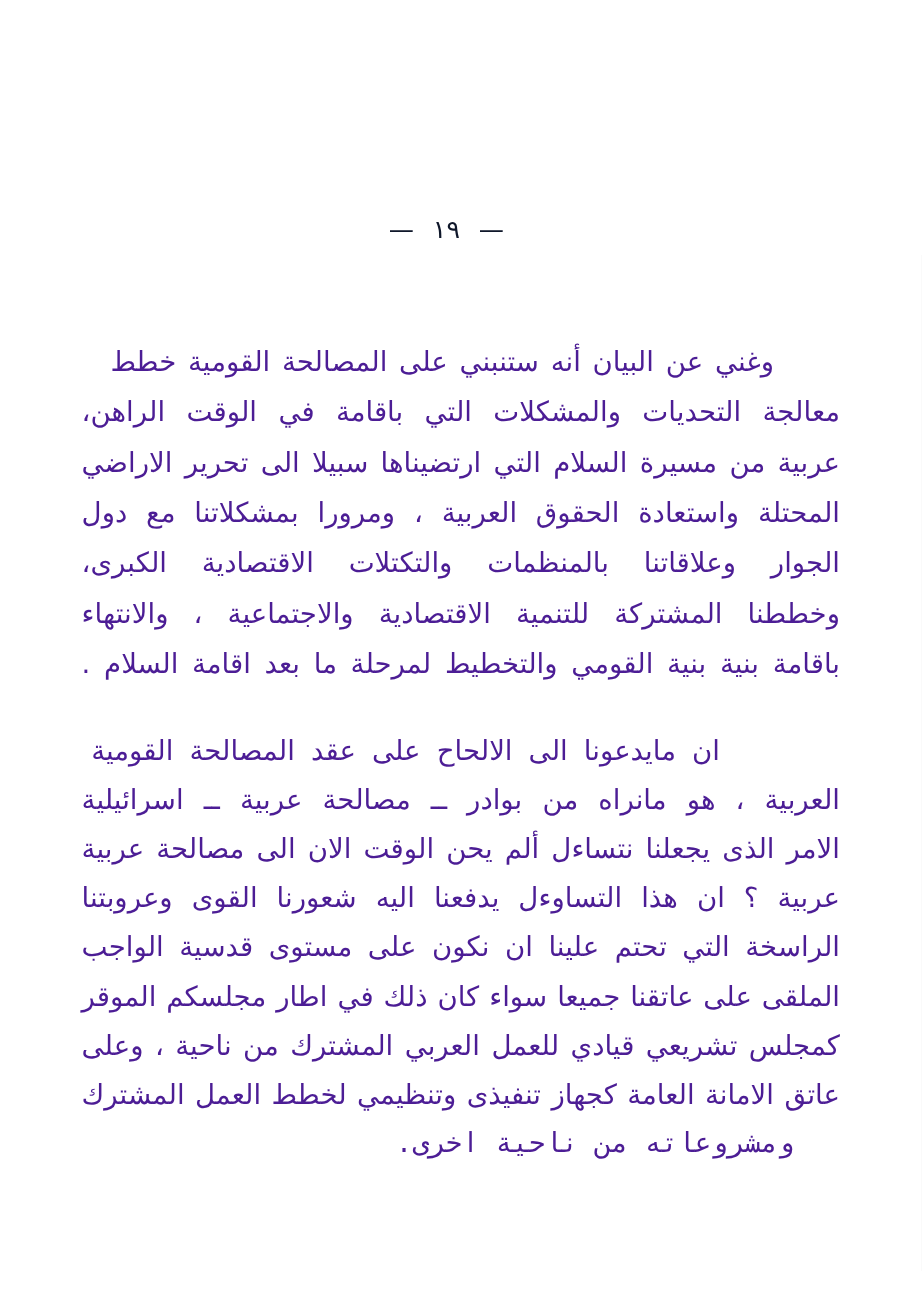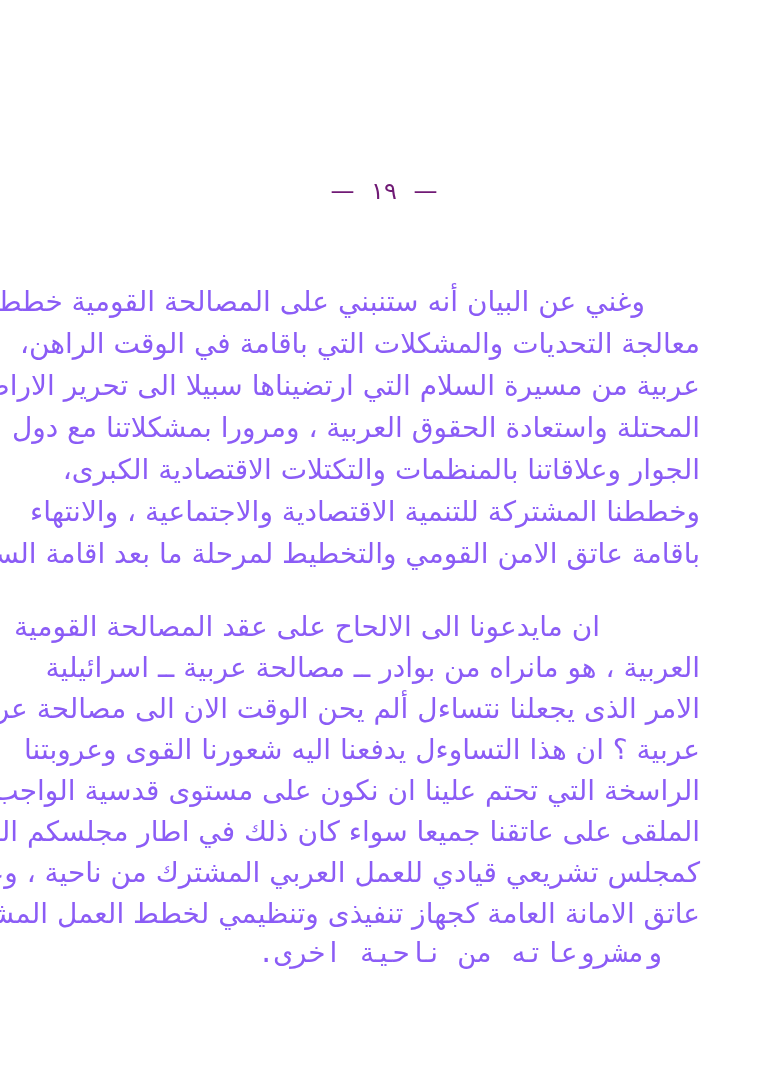--- a/index.html
+++ b/index.html
@@ -13,42 +13,42 @@
     height:1085px;
     margin:0 auto;
     background:#ffffff;
     color:#1b1b1b;
     overflow:hidden;
     direction:rtl;
   }
   .page-number{
     position:absolute;
     top:178px;
-    left:12px;
+    left:0;
     width:744px;
     height:26px;
     line-height:26px;
     text-align:center;
-    font-size:24px;
+    font-size:21px;
     word-spacing:9px;
-    color:#701a75;
+    color:#0f172a;
   }
   .para{
     position:absolute;
     right:68px;
     width:632px;
     direction:rtl;
   }
   .para-1{top:281px;}
   .para-2{top:606px;}
   .ln{
     display:block;
     white-space:nowrap;
-    font-size:28px;
-    color:#8b5cf6;
+    font-size:23px;
+    color:#4c1d95;
   }
   .para-1 .ln{height:42px;line-height:42px;}
   .para-2 .ln{height:41px;line-height:41px;}
   .jl{
     text-align:justify;
     text-align-last:justify;
   }
   .p1-first{
     margin-right:55px;
     margin-left:24px;
@@ -71,21 +71,21 @@
 
   <div class="page-number">— ١٩ —</div>
 
   <div class="para para-1">
     <span class="ln jl p1-first">وغني عن البيان أنه ستنبني على المصالحة القومية خطط</span>
     <span class="ln jl">معالجة التحديات والمشكلات التي باقامة في الوقت الراهن،</span>
     <span class="ln jl">عربية من مسيرة السلام التي ارتضيناها سبيلا الى تحرير الاراضي</span>
     <span class="ln jl">المحتلة واستعادة الحقوق العربية ، ومرورا بمشكلاتنا مع دول</span>
     <span class="ln jl">الجوار وعلاقاتنا بالمنظمات والتكتلات الاقتصادية الكبرى،</span>
     <span class="ln jl">وخططنا المشتركة للتنمية الاقتصادية والاجتماعية ، والانتهاء</span>
-    <span class="ln jl">باقامة عاتق الامن القومي والتخطيط لمرحلة ما بعد اقامة السلام .</span>
+    <span class="ln jl">باقامة بنية بنية القومي والتخطيط لمرحلة ما بعد اقامة السلام .</span>
   </div>
 
   <div class="para para-2">
     <span class="ln jl p2-first">ان مايدعونا الى الالحاح على عقد المصالحة القومية</span>
     <span class="ln jl">العربية ، هو مانراه من بوادر ــ مصالحة عربية ــ اسرائيلية</span>
     <span class="ln jl">الامر الذى يجعلنا نتساءل ألم يحن الوقت الان الى مصالحة عربية</span>
     <span class="ln jl">عربية ؟ ان هذا التساوءل يدفعنا اليه شعورنا القوى وعروبتنا</span>
     <span class="ln jl">الراسخة التي تحتم علينا ان نكون على مستوى قدسية الواجب</span>
     <span class="ln jl">الملقى على عاتقنا جميعا سواء كان ذلك في اطار مجلسكم الموقر</span>
     <span class="ln jl">كمجلس تشريعي قيادي للعمل العربي المشترك من ناحية ، وعلى</span>

